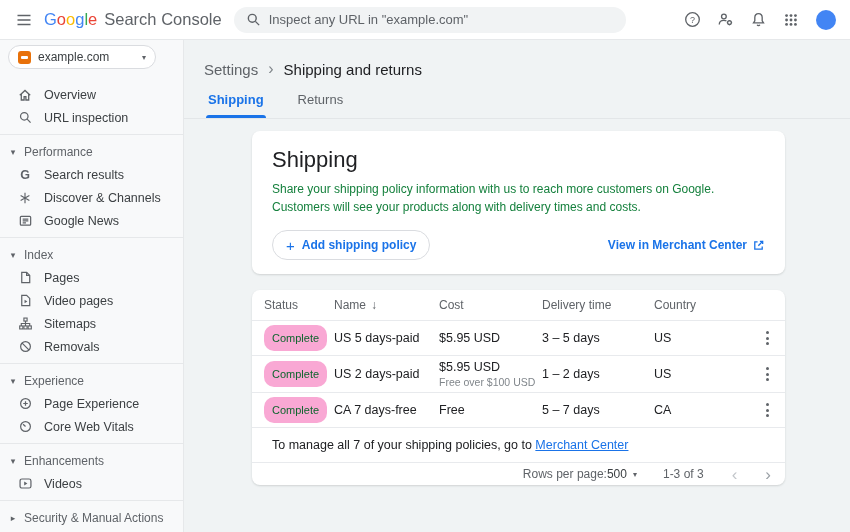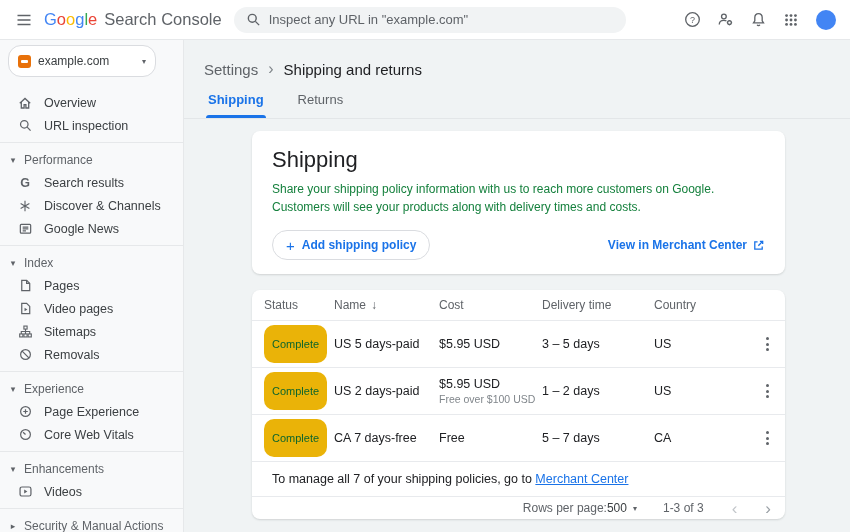--- a/index.html
+++ b/index.html
@@ -25,21 +25,21 @@
   .avatar{width:20px;height:20px;border-radius:50%;background:#4285f4;border:none;
     margin-left:6px;cursor:pointer}
 
   
   .app-body{display:flex;height:492px;background:#f0f3f4}
   .sidebar{width:184px;min-width:184px;background:#f8f9fa;border-right:1px solid #e6e8ea;
     padding-top:5px;overflow:hidden}
   .main{flex:1;overflow:hidden}
 
   
-  .property-pill{margin-left:8px;width:148px;height:32px;background:#fff;
+  .property-pill{margin-left:8px;width:148px;height:24px;background:#fff;
     border:1px solid #dadce0;border-radius:13px;display:flex;align-items:center;gap:7px;
     padding:0 9px;cursor:pointer}
   .prop-icon{width:13px;height:13px;border-radius:3px;background:#e8710a;position:relative;flex:none}
   .prop-icon::after{content:"";position:absolute;left:3px;right:3px;top:5px;height:3px;
     background:#fff;border-radius:1px}
   .plabel{font-size:12px;color:#3c4043;flex:1}
   .caret{font-size:8px;color:#5f6368}
   nav{margin-top:14px}
   .nav-item{height:23px;display:flex;align-items:center;gap:11px;padding-left:17px;
     font-size:12.5px;color:#3c4043;cursor:pointer;white-space:nowrap}
@@ -79,22 +79,22 @@
 
   
   .tgrid{display:grid;grid-template-columns:70px 105px 103px 112px 1fr 28px;
     align-items:center;padding:0 12px}
   .thead{height:31px;border-bottom:1px solid #e8eaed}
   .th{font-size:12px;color:#5f6368;display:flex;align-items:center;cursor:pointer}
   .sort{margin-left:5px;font-size:12px;color:#5f6368}
   .trow{min-height:33px;border-bottom:1px solid #e8eaed;padding-top:4px;padding-bottom:4px}
   .td{font-size:12.5px;color:#202124}
   .cost-note{font-size:10.5px;color:#80868b;margin-top:2px}
-  .badge{display:inline-block;background:#eab308;color:#0d652d;font-size:11px;
-    padding:13px 8px;border-radius:10px}
+  .badge{display:inline-block;background:#f9a8d4;color:#0d652d;font-size:11px;
+    padding:7px 8px;border-radius:10px}
   .kebab{display:flex;flex-direction:column;align-items:center;gap:2.5px;cursor:pointer;
     justify-self:end;padding:4px;background:none;border:none}
   .kebab i{width:3px;height:3px;border-radius:50%;background:#5f6368;display:block}
   .tfooter{padding:10px 20px;font-size:12.5px;color:#202124}
   .tfooter a{color:#1a73e8;text-decoration:underline;cursor:pointer}
   .pagination{height:23px;border-top:1px solid #e8eaed;display:flex;align-items:center;
     justify-content:flex-end;font-size:12px;color:#5f6368;padding-right:14px}
   .rpp-value{display:flex;align-items:center;gap:6px;margin-left:0;color:#3c4043;
     background:none;border:none;font:12px "Liberation Sans",sans-serif;cursor:pointer}
   .range{margin-left:26px}

